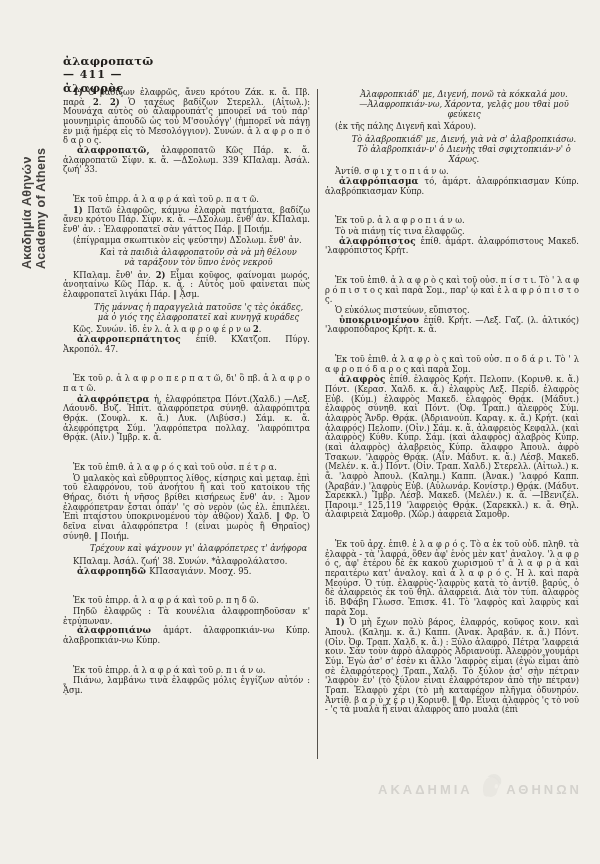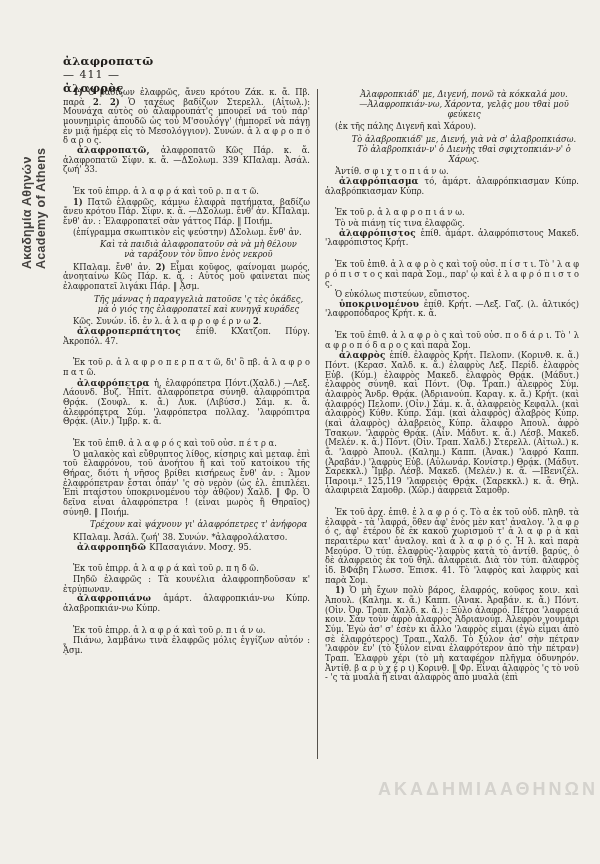--- a/index.html
+++ b/index.html
@@ -11,52 +11,52 @@
     position:relative;
     overflow:hidden;
   }
   .page-header{
     position:absolute;top:54px;left:63px;width:515px;
     display:flex;justify-content:space-between;align-items:baseline;
     font-size:11.5px;
     flex-direction:column;
   }
   .page-header .hw{font-weight:bold;letter-spacing:.3px;}
-  .page-header .pageno{font-weight:normal;font-size:11px;letter-spacing:1px;}
+  .page-header .pageno{font-weight:bold;font-size:11px;letter-spacing:1px;}
   .columns{
     position:absolute;top:87px;left:63px;width:516px;height:678px;
     display:flex;overflow:hidden;
   }
   .col{overflow:hidden;height:678px;}
   .col.left{width:247px;}
   .col.right{flex:1;}
   .divider{width:1px;background:#55514b;margin:2px 7px 0 7px;height:670px;}
   p{margin:0;font-size:8.3px;line-height:9.65px;text-align:justify;text-indent:10px;}
   p b{font-weight:bold;}
   .p-body{margin-top:1px;}
   .p-entry{text-indent:14px;}
   .p-entry .headword{font-weight:bold;font-size:8.9px;letter-spacing:.2px;}
-  .p-etym{margin-top:12px;margin-bottom:1px;}
+  .p-etym{margin-top:20px;margin-bottom:1px;}
   .p-verse{
     font-style:italic;text-align:center;text-indent:0;
     margin:3px 0 3px 24px;white-space:pre-line;line-height:9.8px;
   }
   .wm-side{
     position:absolute;left:-86px;top:134px;width:242px;height:28px;
     transform:rotate(-90deg);
     font-family:"Liberation Sans", sans-serif;
     font-size:12.5px;font-weight:600;line-height:13.5px;
     color:rgba(42,40,38,.88);letter-spacing:.3px;
     pointer-events:none;
   }
   .wm-bottom{
     position:absolute;top:772px;left:378px;width:204px;height:34px;
     display:flex;align-items:center;justify-content:space-between;
     font-family:"Liberation Sans", sans-serif;
-    font-weight:bold;font-size:18px;letter-spacing:3px;
+    font-weight:bold;font-size:13px;letter-spacing:3px;
     color:#d4d2cd;pointer-events:none;
   }
   .wm-bottom .athena{width:44px;height:44px;margin-top:-4px;opacity:.55;}
 </style>
 </head>
 <body>
 
 <div class="page-header">
   <span class="hw">ἀλαφροπατῶ</span>
   <span class="pageno">— 411 —</span>

